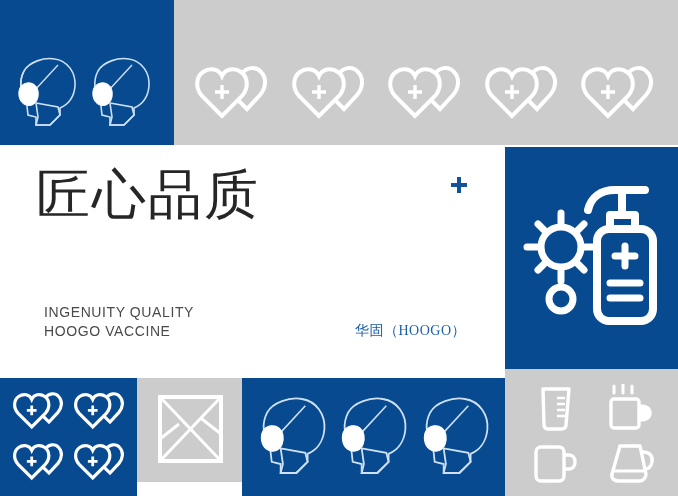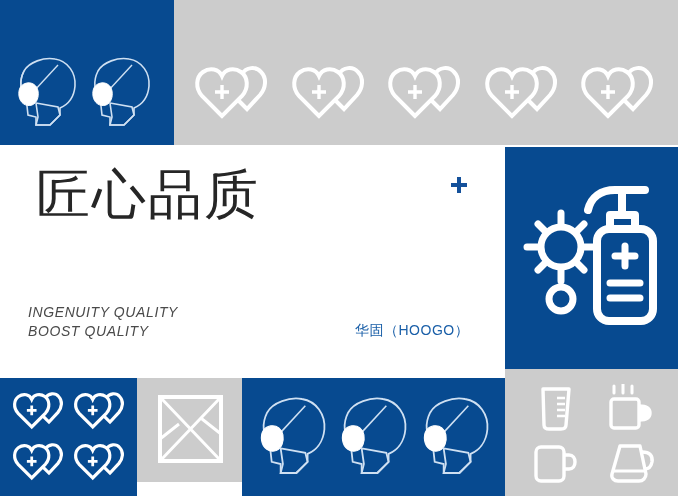--- a/index.html
+++ b/index.html
@@ -33,28 +33,28 @@
   #mid-blue{left:505px;top:147px;width:173px;height:222px;}
 
   #headline{position:absolute;left:36px;top:165px;width:420px;}
   .line{
     font-family:"Liberation Sans","DejaVu Sans",sans-serif;
     font-size:54px;line-height:58px;font-weight:400;
     letter-spacing:2px;color:#262626;white-space:nowrap;
   }
   .line .accent{color:#1668B3;}
 
-  #subtitle{position:absolute;left:28px;top:303px;font-style:italic;}
+  #subtitle{position:absolute;left:44px;top:303px;}
   .sub-line{
     font-size:14px;line-height:19px;letter-spacing:.6px;
     color:#4A4A4A;font-weight:400;
   }
 
   #brand{position:absolute;left:355px;top:322px;
-    font-size:14px;letter-spacing:.5px;color:#1A5FA8;white-space:nowrap;}
+    font-size:14px;letter-spacing:.5px;color:#1A5FA8;white-space:nowrap;font-family:Liberation Serif, serif;}
 
   #plus-mark{position:absolute;left:450px;top:176px;width:18px;height:18px;}
 
   
   #bot-blue-1{left:0;top:378px;width:137px;height:118px;}
   #bot-gray-1{left:137px;top:378px;width:105px;height:104px;}
   #bot-blue-2{left:242px;top:378px;width:263px;height:118px;}
   #bot-gray-2{left:505px;top:369px;width:173px;height:127px;}
 
   #bot-heart-grid{position:absolute;left:10px;top:386px;width:120px;height:100px;
@@ -163,21 +163,21 @@
       </g>
     </svg>
   </div>
 
   <div id="headline">
     <div class="line">匠心品质</div>
   </div>
 
   <div id="subtitle">
     <div class="sub-line">INGENUITY QUALITY</div>
-    <div class="sub-line">BOOST QUALITY</div>
+    <div class="sub-line">HOOGO VACCINE</div>
   </div>
 
   <div id="brand">华固（HOOGO）</div>
 
   <div id="plus-mark">
     <svg width="18" height="18" viewBox="0 0 18 18">
       <path d="M7 1 L11 1 L11 7 L17 7 L17 11 L11 11 L11 17 L7 17 L7 11 L1 11 L1 7 L7 7 Z" fill="#14519B"></path>
     </svg>
   </div>
 

